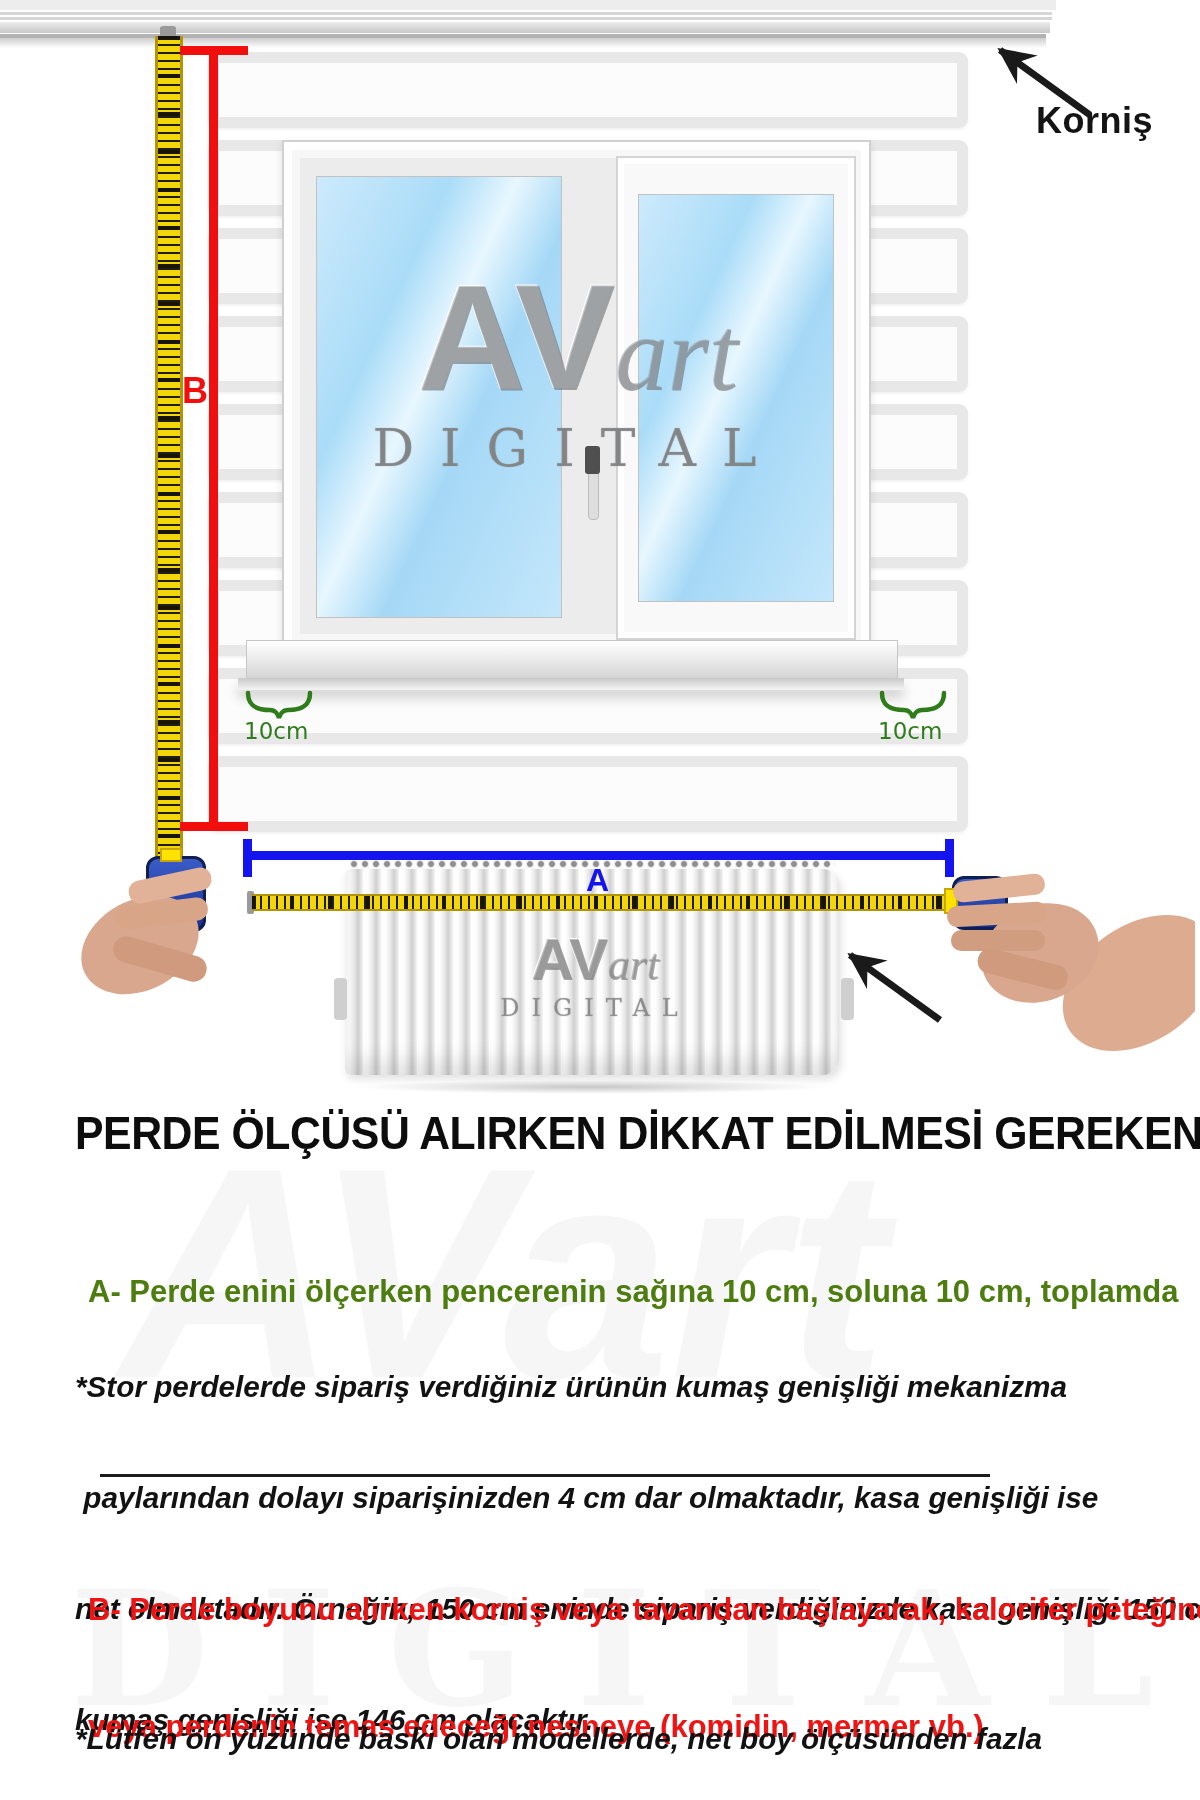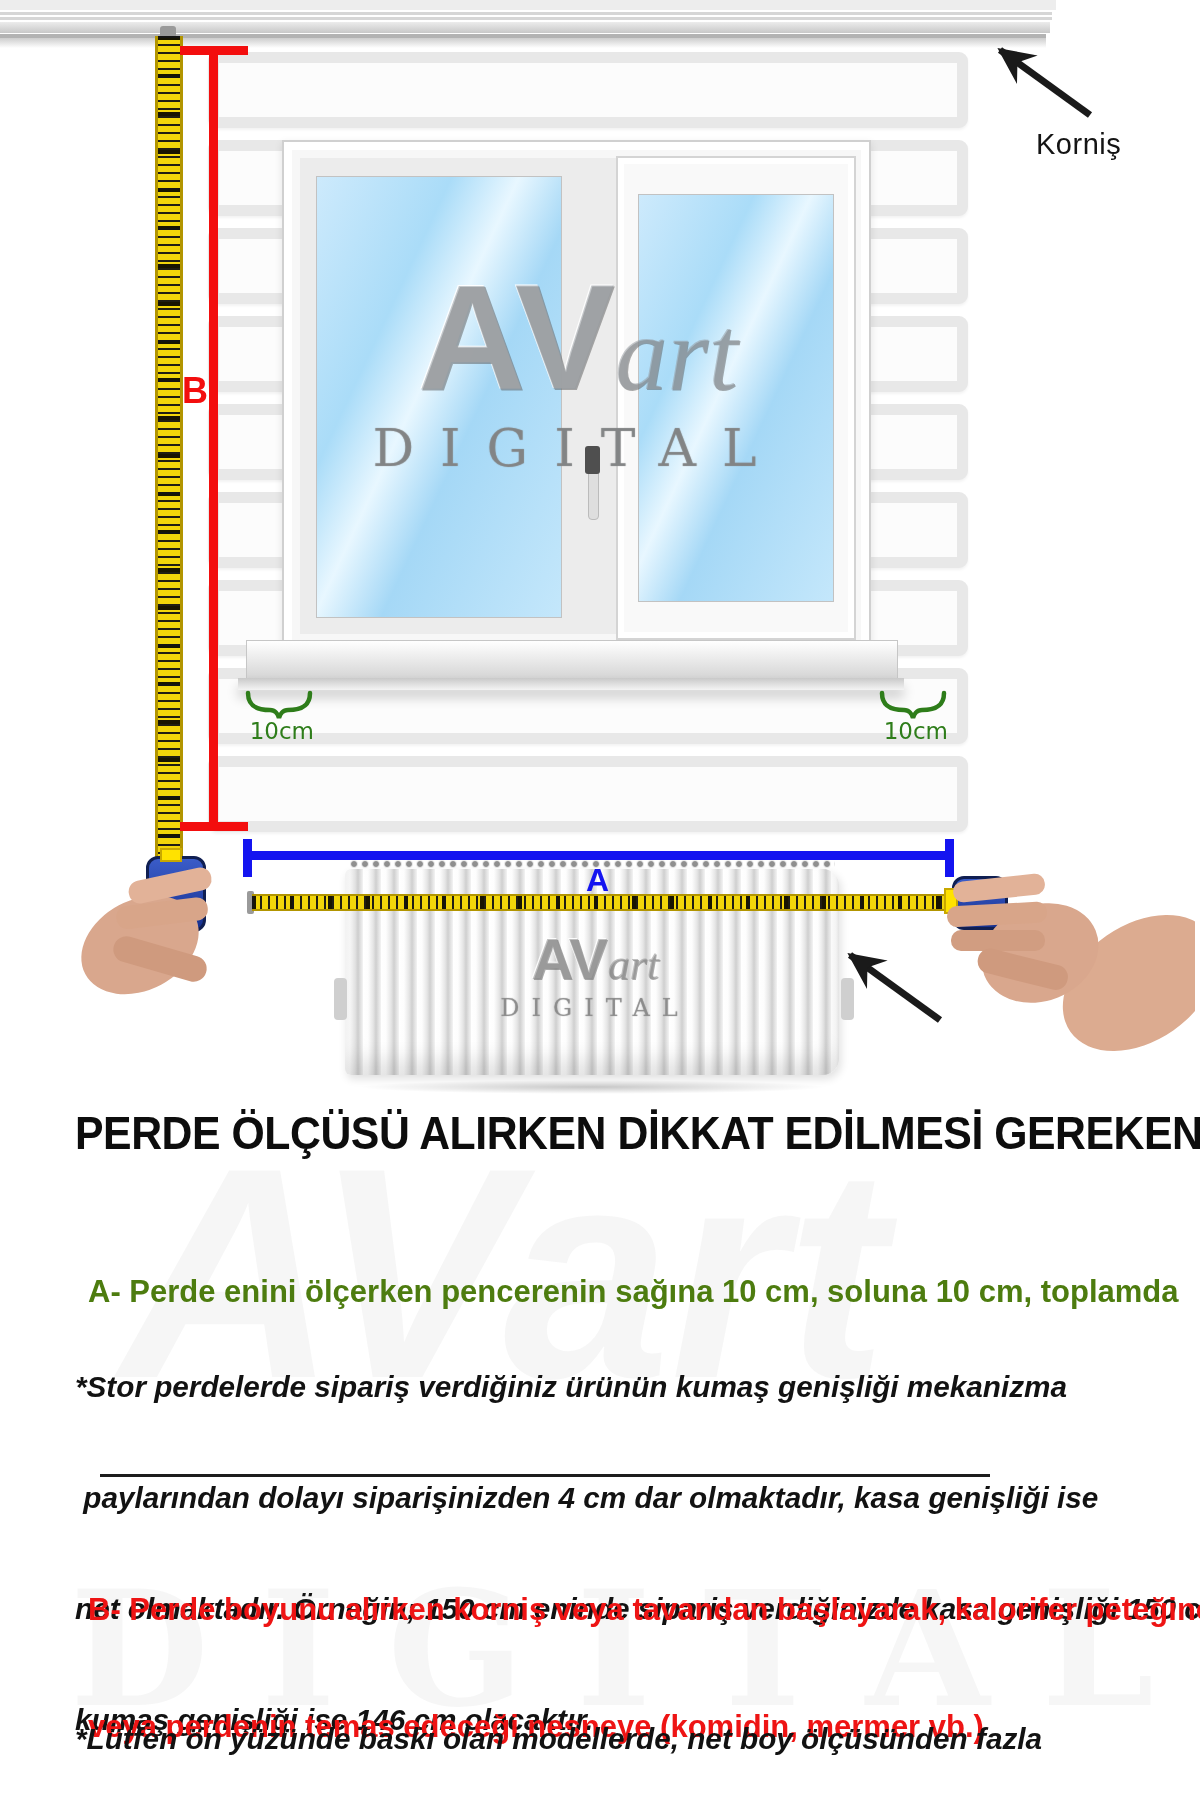--- a/index.html
+++ b/index.html
@@ -70,25 +70,25 @@
   .htape-hook{left:247px;top:891px;width:7px;height:23px;background:#9a9a9a;border-radius:2px;}
   .tapebody{background:linear-gradient(#3a5cc8,#16308f);border:3px solid #101f52;border-radius:12px;box-sizing:border-box;}
   .tb-left{left:146px;top:856px;width:60px;height:76px;}
   .tb-right{left:952px;top:876px;width:56px;height:54px;}
   .tab-yellow{background:#ffe200;border:2px solid #c8a800;box-sizing:border-box;}
   .label-b{left:182px;top:370px;font-size:36px;font-weight:bold;color:#f30e0e;}
   .label-a{left:586px;top:862px;font-size:32px;font-weight:bold;color:#1414f0;}
   .brace{width:70px;height:30px;}
   .brace-left{left:244px;top:690px;}
   .brace-right{left:878px;top:690px;}
-  .margin-label{width:70px;text-align:right;font-family:"DejaVu Sans",sans-serif;
+  .margin-label{width:70px;text-align:left;font-family:"DejaVu Sans",sans-serif;
                 font-size:23px;color:#2e7d1a;}
   .ml-left{left:244px;top:718px;}
   .ml-right{left:878px;top:718px;}
-  .kornis{left:1036px;top:100px;font-size:29px;font-weight:400;color:#141414;letter-spacing:0.5px;margin-top:28px;}
+  .kornis{left:1036px;top:100px;font-size:36px;font-weight:700;color:#141414;letter-spacing:0.5px;}
   .kalorifer{left:918px;top:986px;width:140px;text-align:center;font-size:28px;font-weight:800;
              color:#141414;line-height:35px;}
   .arrows{left:0;top:0;width:1200px;height:1100px;pointer-events:none;}
   
   .rad{left:345px;top:858px;width:500px;height:240px;}
   .rad-corrug{position:absolute;left:4px;top:0;width:486px;height:13px;
               background:radial-gradient(circle at 5px 6px,#8f8f8f 2.4px,#e6e6e6 3.4px,rgba(0,0,0,0) 4.5px);
               background-size:11px 13px;}
   .rad-body{position:absolute;left:0;top:11px;width:494px;height:206px;border-radius:6px 16px 16px 6px;
             background:repeating-linear-gradient(90deg,#ffffff 0px,#fdfdfd 5px,#e6e6e6 10px,#cfcfcf 13px,#f4f4f4 18px);

